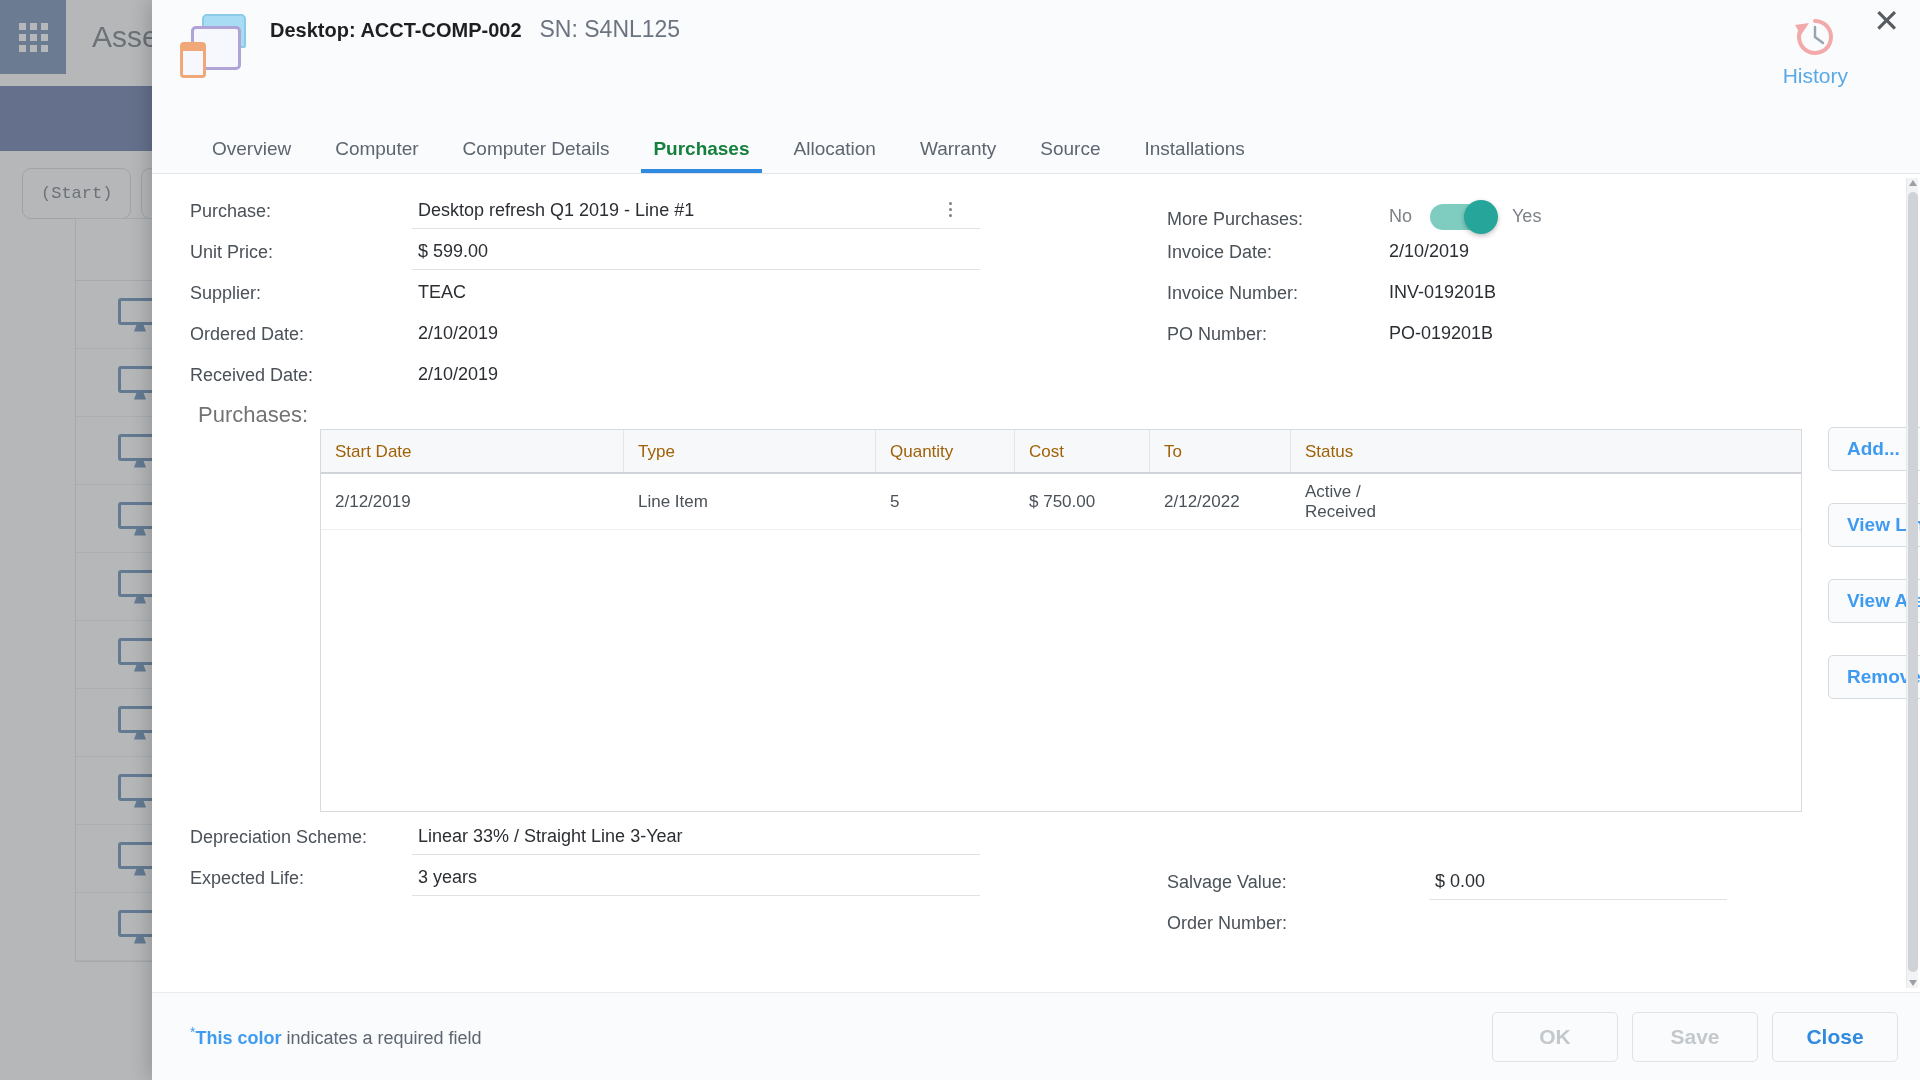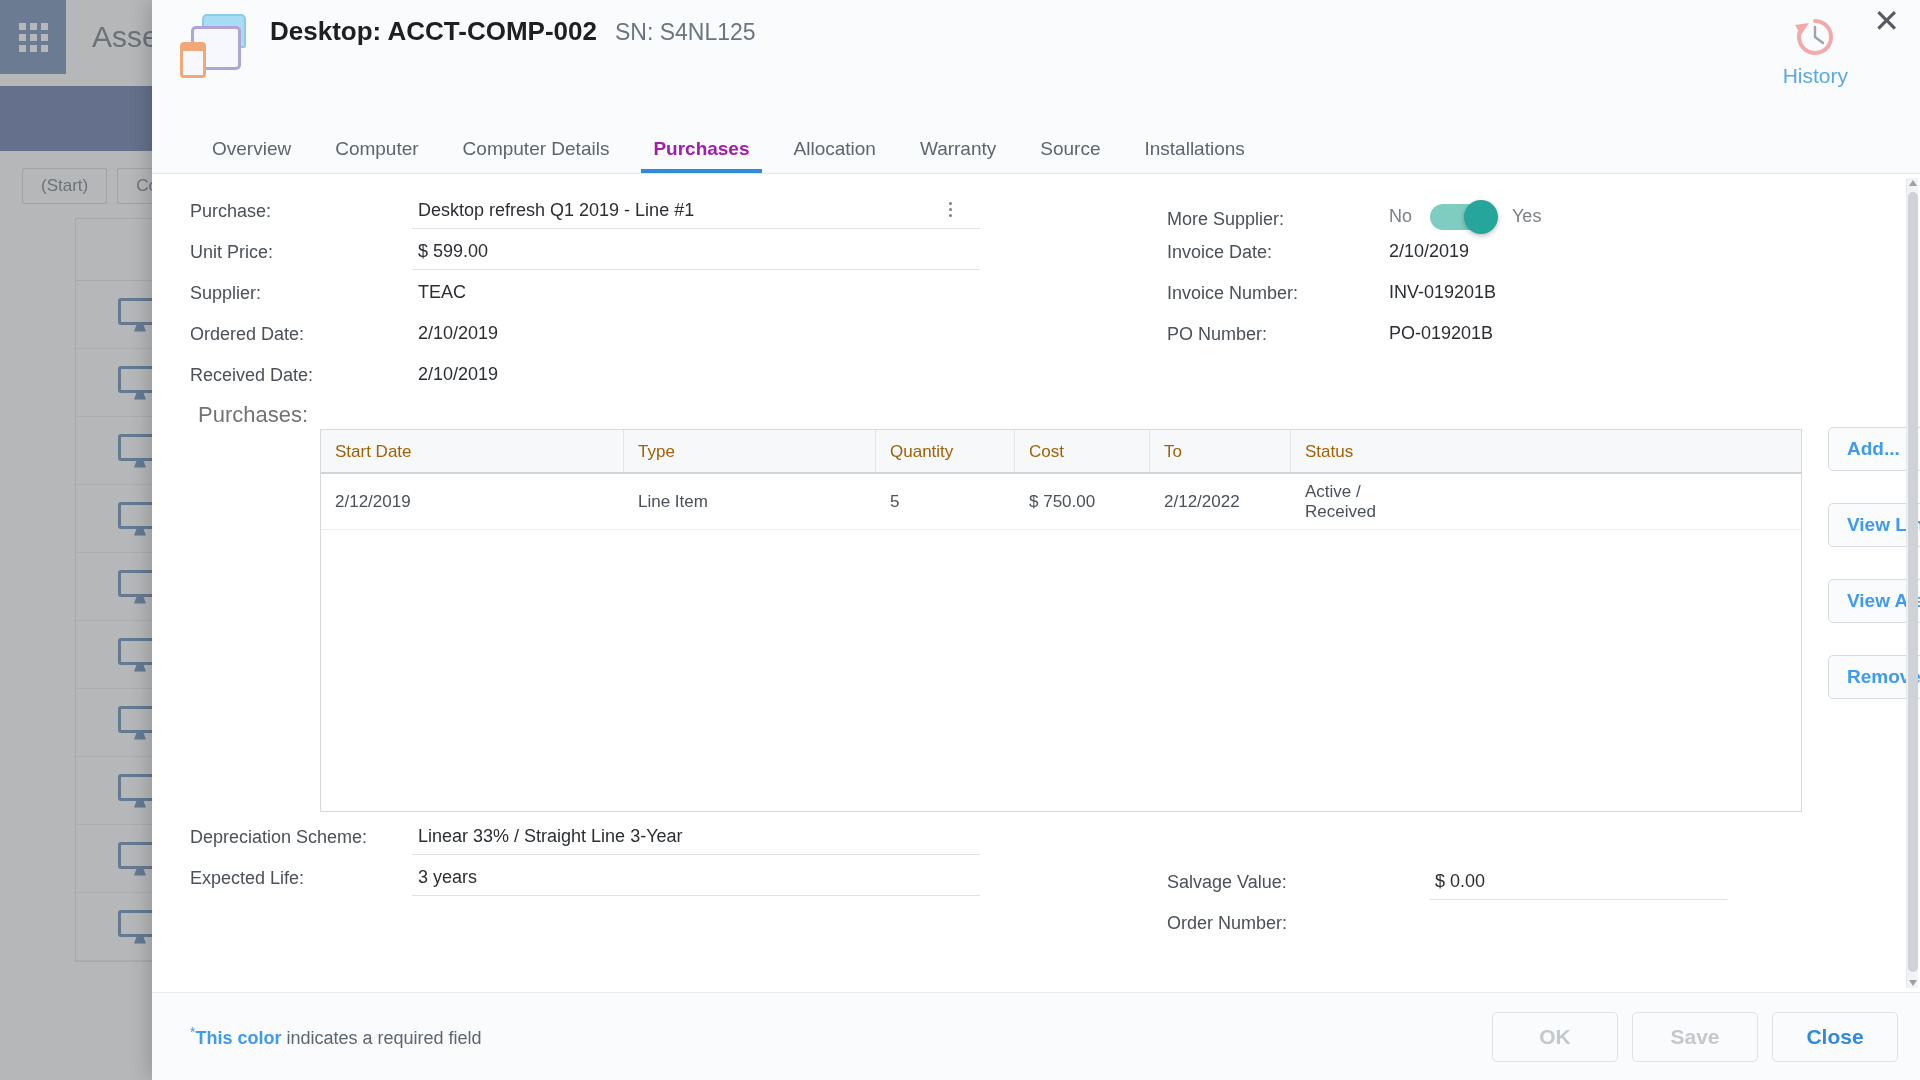--- a/index.html
+++ b/index.html
@@ -37,21 +37,21 @@
   #bg-blueband {
     position: absolute; top: 86px; left: 0; width: 1920px; height: 65px;
     background: #4e659c;
   }
   #bg-breadcrumbs {
     position: absolute; top: 168px; left: 22px;
     display: flex; gap: 10px;
   }
   .bc-chip {
     border: 1px solid #cfd4d9; background: #fff;
-    padding: 7px 18px; font-size: 17px; color: #5d6670; border-radius: 2px;
+    padding: 15px 18px; font-size: 17px; color: #5d6670; border-radius: 9px; font-family: Liberation Mono, monospace;
   }
   #bg-table {
     position: absolute; top: 218px; left: 75px; width: 1400px;
     border: 1px solid #dde1e5; background: #fff;
   }
   #bg-table-head {
     height: 62px; border-bottom: 1px solid #dde1e5;
     display: flex; align-items: center;
   }
   #bg-table-head .th {
@@ -106,21 +106,21 @@
     position: absolute; left: 0px; top: 28px; width: 26px; height: 36px;
     background: #f7f8fd; border: 3px solid #f0a878; border-radius: 4px;
   }
   #header-icon .phone::before {
     content: ""; position: absolute; top: 0; left: 0; right: 0; height: 6px;
     background: #f0a878;
   }
   #header-titles {
     margin: 16px 0 0 22px; display: flex; align-items: baseline; gap: 18px;
   }
-  #modal-title { font-size: 26px; font-weight: bold; color: #1d1f21; }
+  #modal-title { font-size: 20px; font-weight: bold; color: #1d1f21; }
   #modal-sn { font-size: 23px; color: #6b7480; font-weight: 400; }
 
   #history-btn {
     position: absolute; right: 72px; top: 14px;
     display: flex; flex-direction: column; align-items: center; gap: 4px;
     cursor: pointer;
   }
   #history-label { font-size: 21px; color: #5aa9e6; }
   #close-x {
     position: absolute; right: 20px; top: 5px;
@@ -131,21 +131,21 @@
   
   #tabs {
     height: 46px; flex: none; display: flex; align-items: flex-end;
     padding-left: 38px; border-bottom: 1px solid #e3e6e9;
     background: #fafbfc;
   }
   .tab {
     font-size: 19px; color: #5d6670; padding: 0 22px 13px 22px;
     cursor: pointer; white-space: nowrap; position: relative;
   }
-  .tab.active { color: #a21caf; font-weight: bold; }
+  .tab.active { color: #15803d; font-weight: bold; }
   .tab.active::after {
     content: ""; position: absolute; left: 10px; right: 10px; bottom: 0;
     height: 4px; background: #2f8ae0;
   }
 
   
   #modal-body {
     flex: 1; position: relative; background: #ffffff;
     padding: 26px 0 0 0; overflow: hidden;
   }
@@ -422,21 +422,21 @@
         <div class="frow">
           <span class="flabel">Received Date:</span>
           <span class="fvalue-wrap">
             <span class="fvalue" style="display:block">2/10/2019</span>
           </span>
         </div>
       </div>
 
     <div class="form-col-right">
       <div id="toggle-row">
-        <span class="flabel">More Supplier:</span>
+        <span class="flabel">More Purchases:</span>
         <span class="tg-no">No</span>
         <span class="toggle">
             <span class="knob"></span>
           </span>
         <span class="tg-yes">Yes</span>
       </div>
       <div id="right-fields-list">
           <div class="frow-plain">
             <span class="flabel">Invoice Date:</span>
             <span class="pv">2/10/2019</span>

